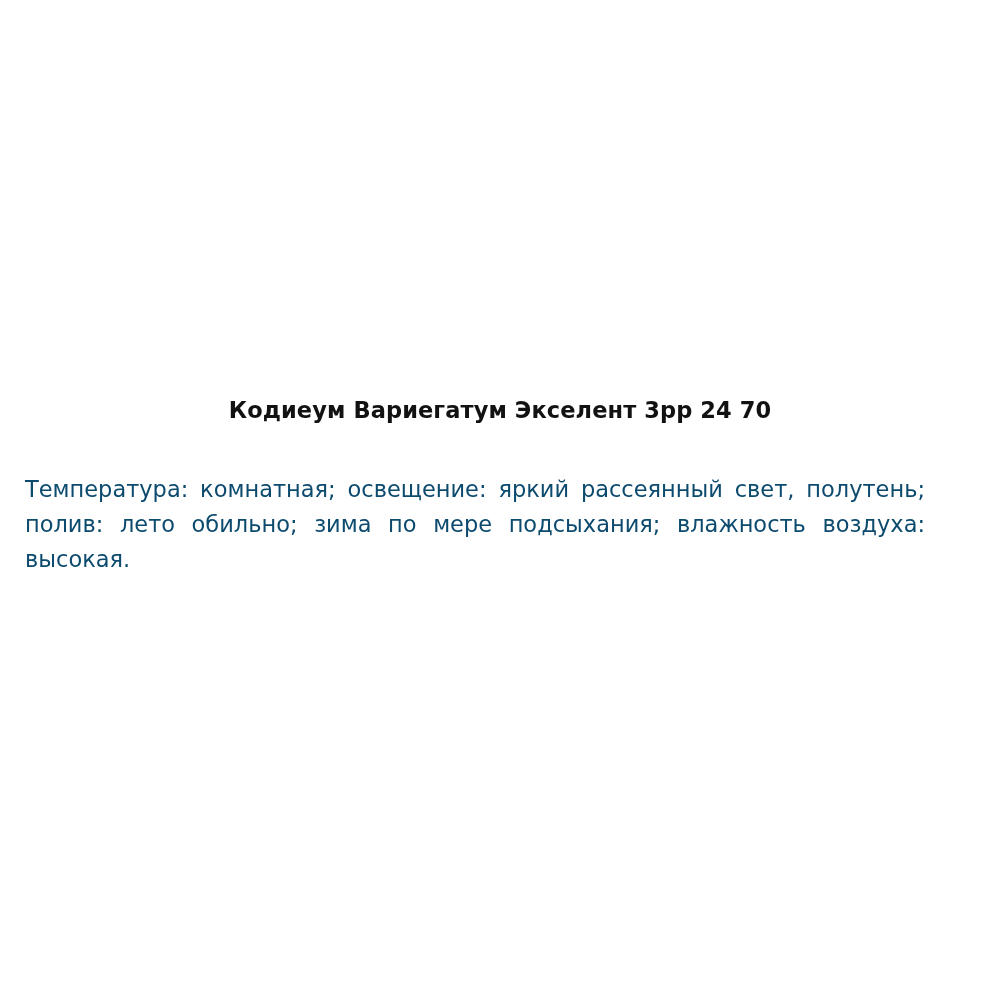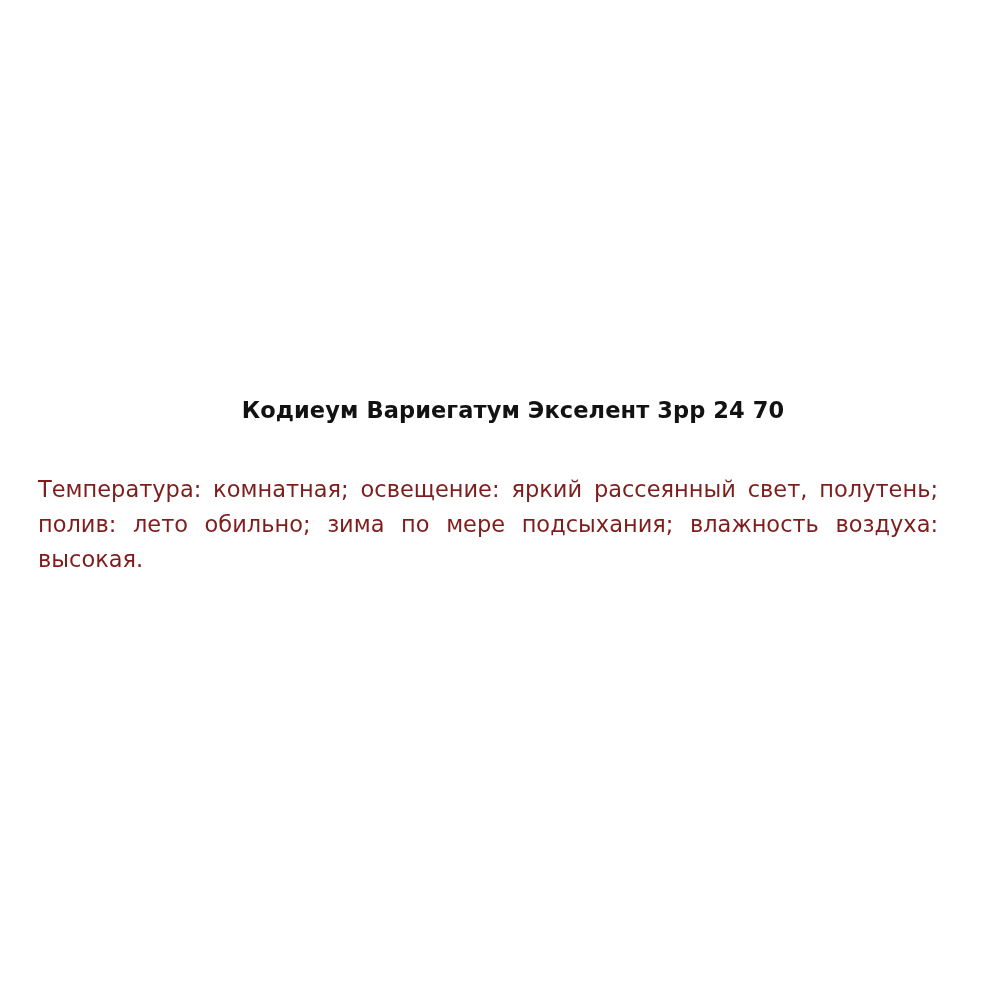--- a/index.html
+++ b/index.html
@@ -14,35 +14,34 @@
     background: #ffffff;
     font-family: "DejaVu Sans", sans-serif;
     color: #1a1a1a;
     overflow: hidden;
   }
   .content {
     position: absolute;
     left: 25px;
     top: 396px;
     width: 950px;
-    margin-left: 13px;
   }
   .product-title {
     font-size: 22.5px;
     font-weight: bold;
     text-align: center;
     letter-spacing: 0.1px;
     color: #121212;
     margin: 0 0 48px 0;
     line-height: 1.25;
   }
   .care-text {
     font-size: 22.5px;
     font-weight: normal;
-    color: #7f1d1d;
+    color: #0c4a6e;
     line-height: 1.55;
     text-align: justify;
     margin: 0;
     width: 900px;
   }
 </style>
 </head>
 <body>
 
 <div class="page">

